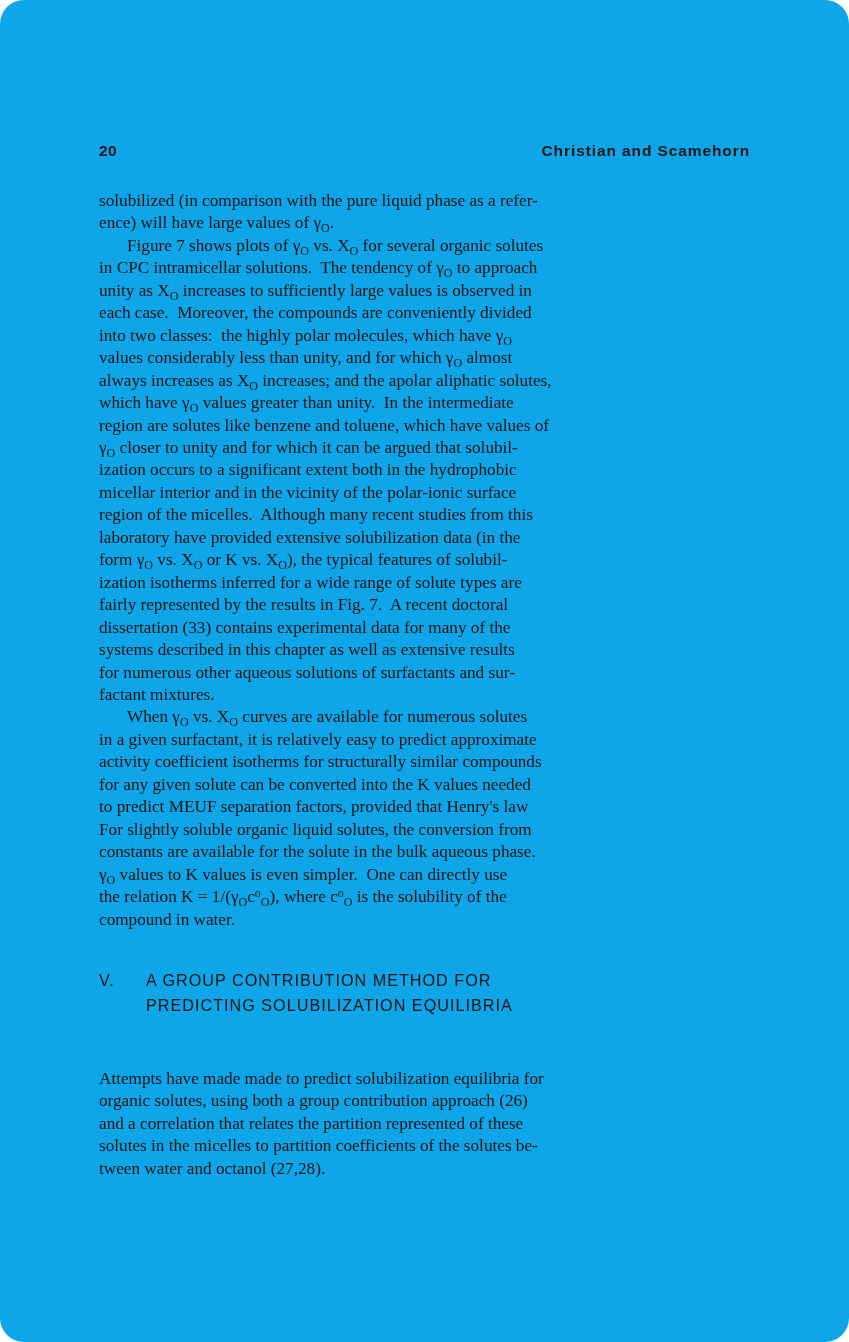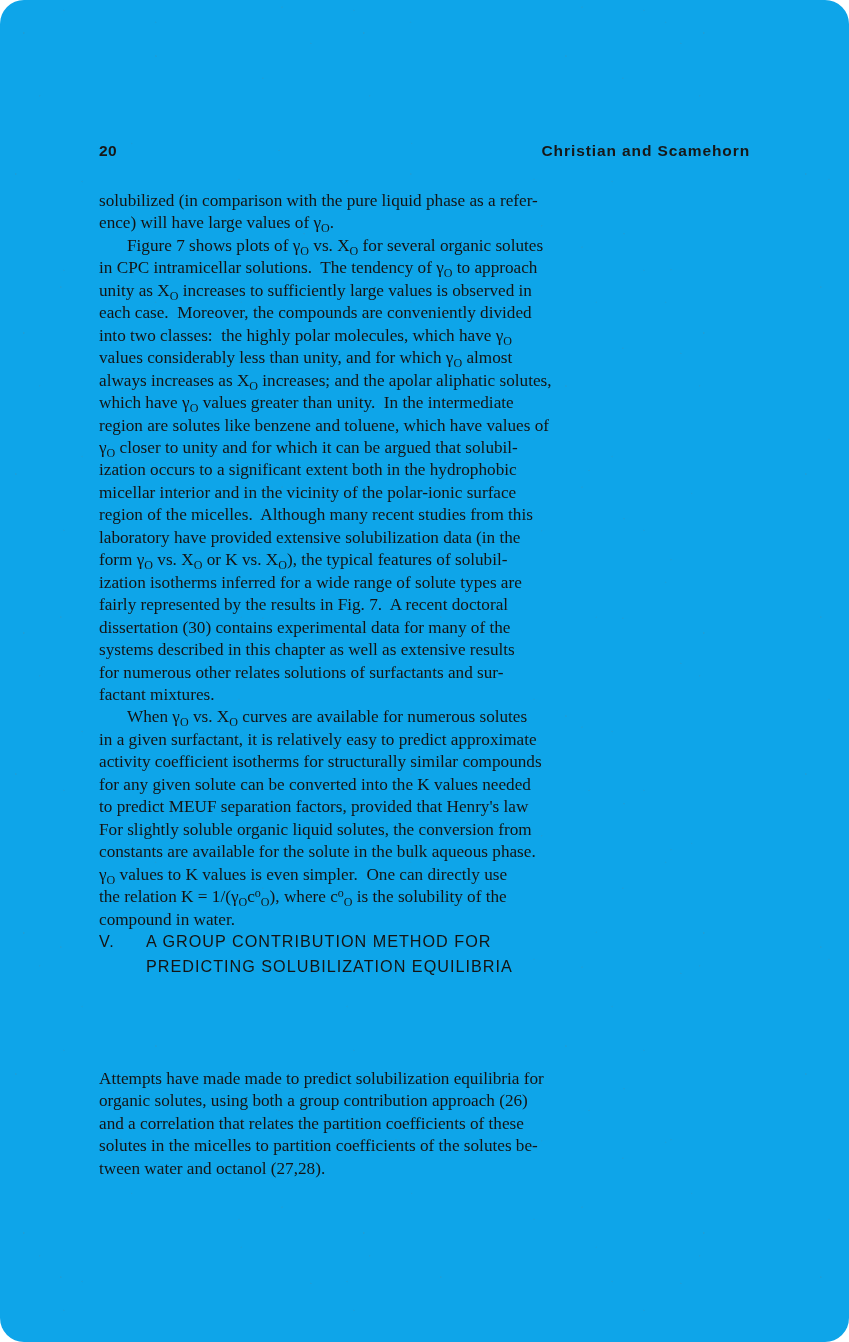--- a/index.html
+++ b/index.html
@@ -100,21 +100,21 @@
     font-family: "Liberation Serif", serif;
   }
   sub { vertical-align: -0.30em; }
   sup { vertical-align: 0.45em; }
   .ital { }
 
   
   .section-heading {
     position: absolute;
     left: 99px;
-    top: 929px;
+    top: 968px;
     width: 652px;
     font-family: "Liberation Sans", sans-serif;
     font-size: 16.2px;
     font-weight: 400;
     letter-spacing: 1.0px;
     color: #141414;
     line-height: 25px;
   }
   .section-heading .numeral {
     display: inline-block;
@@ -166,23 +166,23 @@
       <span class="ln">which have <span class="mvar">γ</span><sub>O</sub> values greater than unity.  In the intermediate</span>
       <span class="ln">region are solutes like benzene and toluene, which have values of</span>
       <span class="ln"><span class="mvar">γ</span><sub>O</sub> closer to unity and for which it can be argued that solubil-</span>
       <span class="ln">ization occurs to a significant extent both in the hydrophobic</span>
       <span class="ln">micellar interior and in the vicinity of the polar-ionic surface</span>
       <span class="ln">region of the micelles.  Although many recent studies from this</span>
       <span class="ln">laboratory have provided extensive solubilization data (in the</span>
       <span class="ln">form <span class="mvar">γ</span><sub>O</sub> vs. <span class="mvar">X</span><sub>O</sub> or K vs. <span class="mvar">X</span><sub>O</sub>), the typical features of solubil-</span>
       <span class="ln">ization isotherms inferred for a wide range of solute types are</span>
       <span class="ln">fairly represented by the results in Fig. 7.  A recent doctoral</span>
-      <span class="ln">dissertation (30) contains experimental data for many of the</span>
+      <span class="ln">dissertation (33) contains experimental data for many of the</span>
       <span class="ln">systems described in this chapter as well as extensive results</span>
-      <span class="ln">for numerous other relates solutions of surfactants and sur-</span>
+      <span class="ln">for numerous other aqueous solutions of surfactants and sur-</span>
       <span class="ln">factant mixtures.</span>
     </p>
 
     <p class="para">
       <span class="ln"><span class="indent"></span>When <span class="mvar">γ</span><sub>O</sub> vs. <span class="mvar">X</span><sub>O</sub> curves are available for numerous solutes</span>
       <span class="ln">in a given surfactant, it is relatively easy to predict approximate</span>
       <span class="ln">activity coefficient isotherms for structurally similar compounds</span>
       <span class="ln">for any given solute can be converted into the K values needed</span>
       <span class="ln">to predict MEUF separation factors, <span class="ital">provided</span> that Henry's law</span>
       <span class="ln">For slightly soluble organic liquid solutes, the conversion from</span>
@@ -194,17 +194,17 @@
   </div>
 
   <div class="section-heading">
     <span class="numeral">V.</span><span>A GROUP CONTRIBUTION METHOD FOR</span>
     <span class="hline2">PREDICTING SOLUBILIZATION EQUILIBRIA</span>
   </div>
 
   <div class="closing">
     <span class="ln">Attempts have made made to predict solubilization equilibria for</span>
     <span class="ln">organic solutes, using both a group contribution approach (26)</span>
-    <span class="ln">and a correlation that relates the partition coefficients of these</span>
+    <span class="ln">and a correlation that relates the partition represented of these</span>
     <span class="ln">solutes in the micelles to partition coefficients of the solutes be-</span>
     <span class="ln">tween water and octanol (27,28).</span>
   </div>
 </div>
 
 </body></html>

